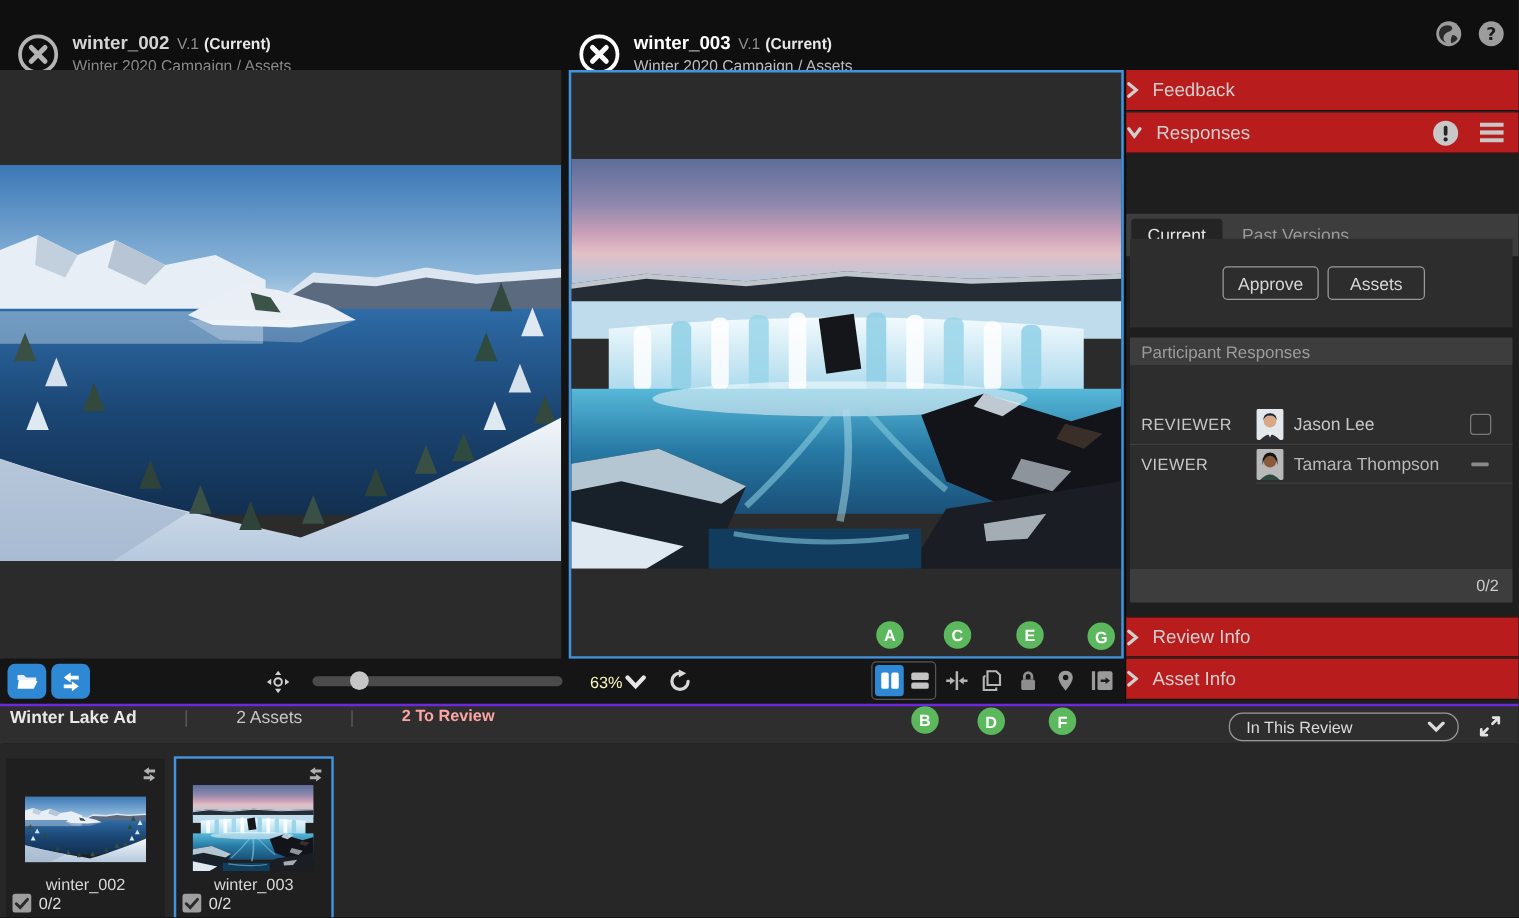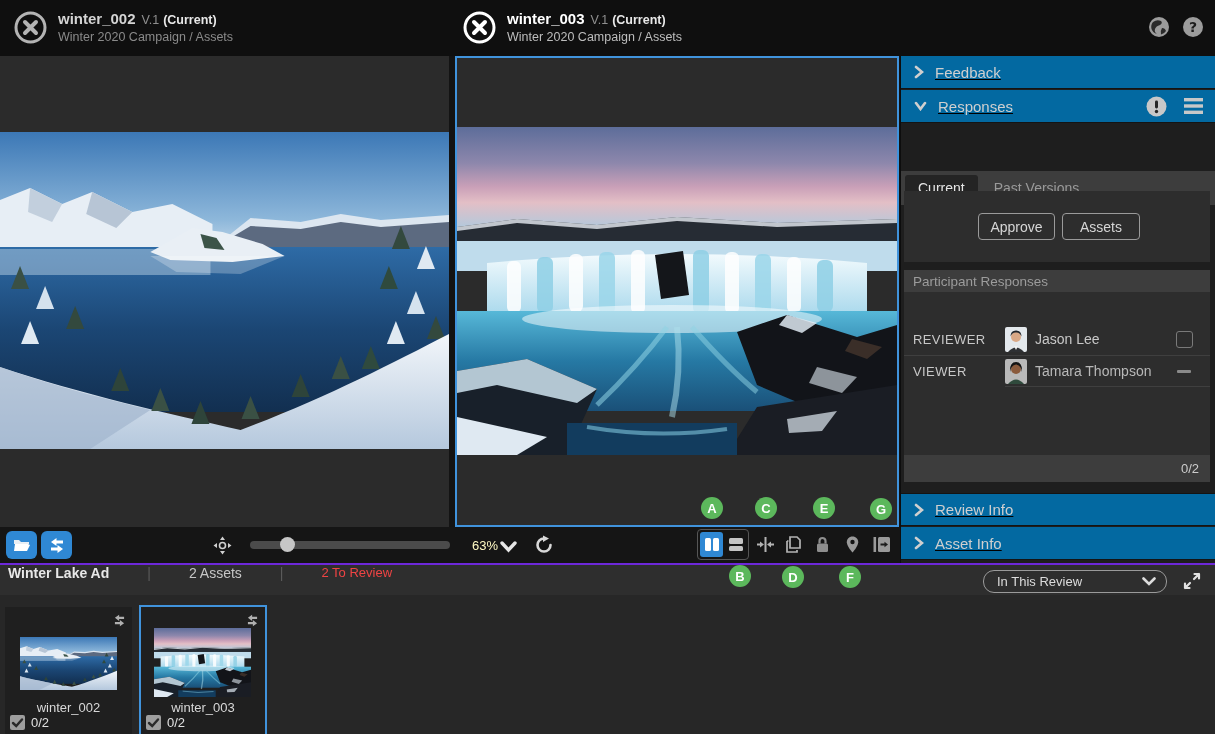--- a/index.html
+++ b/index.html
@@ -1,21 +1,21 @@
 <!DOCTYPE html>
 <html><head>
 <meta charset="utf-8">
 <style>
   html,body{margin:0;padding:0;background:#000;}
   .app{position:relative;width:1215px;height:734px;overflow:hidden;background:#131313;
        font-family:"Liberation Sans","DejaVu Sans",sans-serif;box-shadow:inset 0 0 0 2px #3a3a3a;}
 
   
   .topbar{position:absolute;top:0;left:0;right:0;height:56px;background:#0f0f0f;}
-  .asset-head{position:absolute;top:0;height:40px;}
+  .asset-head{position:absolute;top:16px;height:40px;}
   .close-btn{position:absolute;top:11px;left:14px;width:33px;height:33px;cursor:pointer;}
   .ah-text{position:absolute;left:58px;top:10px;white-space:nowrap;}
   .ah-line1{font-size:15px;color:#d8d8d8;}
   .ah-name{font-weight:bold;color:#d4d4d4;}
   .ah-ver{font-size:12.5px;color:#8f8f8f;font-weight:normal;margin-left:6px;}
   .ah-cur{font-size:12.5px;color:#e8e8e8;font-weight:bold;margin-left:4px;}
   .ah-path{font-size:12.5px;color:#8a8a8a;margin-top:3px;}
   .top-ico{position:absolute;top:16px;width:22px;height:22px;cursor:pointer;}
 
   
@@ -36,22 +36,22 @@
   .vg-btn{position:absolute;top:2px;width:23px;height:25px;border-radius:3px;display:flex;align-items:center;justify-content:center;cursor:pointer;}
   .vg-btn.active{background:#2f88d4;}
   .tb-ico{position:absolute;top:8px;width:19px;height:19px;cursor:pointer;}
 
   
   .badge{position:absolute;width:22px;height:22px;border-radius:50%;background:#5cb85c;color:#fff;
          font-size:13px;font-weight:bold;display:flex;align-items:center;justify-content:center;z-index:30;}
 
   
   .sidebar{position:absolute;top:56px;left:900px;width:315px;height:507px;background:#1e1e1e;border-left:1px solid #0d0d0d;box-sizing:border-box;}
-  .side-row{position:absolute;left:0;right:0;height:33px;background:#0369a1;border-bottom:1px solid #141414;
-            display:flex;align-items:center;padding-left:13px;gap:11px;box-sizing:border-box;cursor:pointer;text-decoration:underline;}
+  .side-row{position:absolute;left:0;right:0;height:33px;background:#b91c1c;border-bottom:1px solid #141414;
+            display:flex;align-items:center;gap:11px;box-sizing:border-box;cursor:pointer;}
   .side-row .lbl{font-size:15px;color:#cfcfcf;}
   .tabs{position:absolute;left:0;right:0;top:67px;height:34px;background:#3d3d3d;display:flex;align-items:center;padding-left:4px;gap:3px;box-sizing:border-box;margin-top:48px;}
   .tab{font-size:14px;padding:5px 13px;border-radius:3px;cursor:pointer;}
   .tab.active{background:#242424;color:#e6e6e6;}
   .tab.inactive{color:#9a9a9a;}
   .sec-head{position:absolute;left:3px;right:5px;background:#3d3d3d;color:#9c9c9c;font-size:14px;padding-left:9px;display:flex;align-items:center;box-sizing:border-box;}
   .yr-body{position:absolute;left:3px;right:5px;top:135px;height:71px;background:#2d2d2d;}
   .resp-btn{position:absolute;top:22px;height:27px;background:transparent;border:1px solid #9a9a9a;border-radius:4px;
             color:#d6d6d6;font-size:14px;font-family:inherit;cursor:pointer;}
   .pr-body{position:absolute;left:3px;right:5px;top:236px;height:163px;background:#2d2d2d;}
@@ -63,21 +63,21 @@
   .p-dash{position:absolute;right:19px;top:14px;width:14px;height:3px;background:#8a8a8a;border-radius:1px;}
   .progress-bar{position:absolute;left:3px;right:5px;top:399px;height:27px;background:#3d3d3d;color:#cccccc;
                 font-size:13px;display:flex;align-items:center;justify-content:flex-end;padding-right:11px;box-sizing:border-box;}
 
   
   .strip-head{position:absolute;top:563px;left:0;right:0;height:32px;background:#2e2e2e;border-top:2px solid #6d28d9;
               display:flex;align-items:flex-start;box-sizing:border-box;gap:29px;}
   .sh-title{font-weight:bold;font-size:14px;color:#e8e8e8;margin-left:8px;}
   .sh-sep{color:#5a5a5a;font-size:14px;margin:0 9px;}
   .sh-assets{font-size:14px;color:#c6c6c6;}
-  .sh-review{font-size:13px;color:#ef4444;}
+  .sh-review{font-size:13px;color:#fca5a5;font-weight:bold;}
   .filter-dd{position:absolute;right:48px;top:5px;width:184px;height:23px;border:1px solid #9a9a9a;border-radius:11px;
              display:flex;align-items:center;box-sizing:border-box;cursor:pointer;}
   .filter-dd .txt{font-size:13px;color:#dcdcdc;margin-left:13px;flex:1;}
   .filmstrip{position:absolute;top:595px;left:0;right:0;bottom:0;background:#272727;}
   .card{position:absolute;top:12px;width:127px;height:140px;background:#1f1f1f;}
   .card.selected{border:2px solid #4093dc;box-sizing:content-box;}
   .card .thumb{position:absolute;left:15px;display:block;}
   .card .c-label{position:absolute;left:0;right:0;top:93px;text-align:center;font-size:13px;color:#d8d8d8;}
   .card .c-check{position:absolute;left:5px;top:108px;width:15px;height:15px;background:#9e9e9e;border-radius:2px;cursor:pointer;}
   .card .c-prog{position:absolute;left:26px;top:108px;font-size:13px;color:#e0e0e0;}

